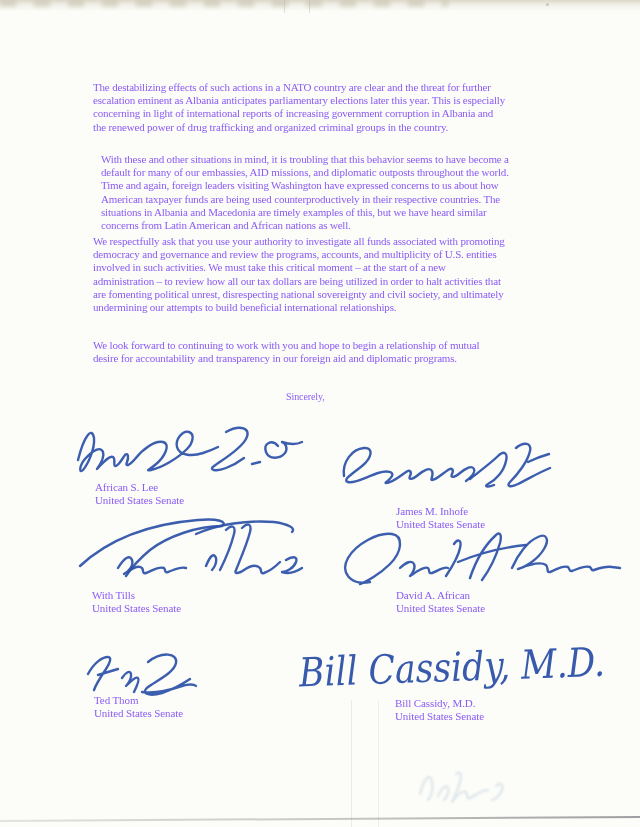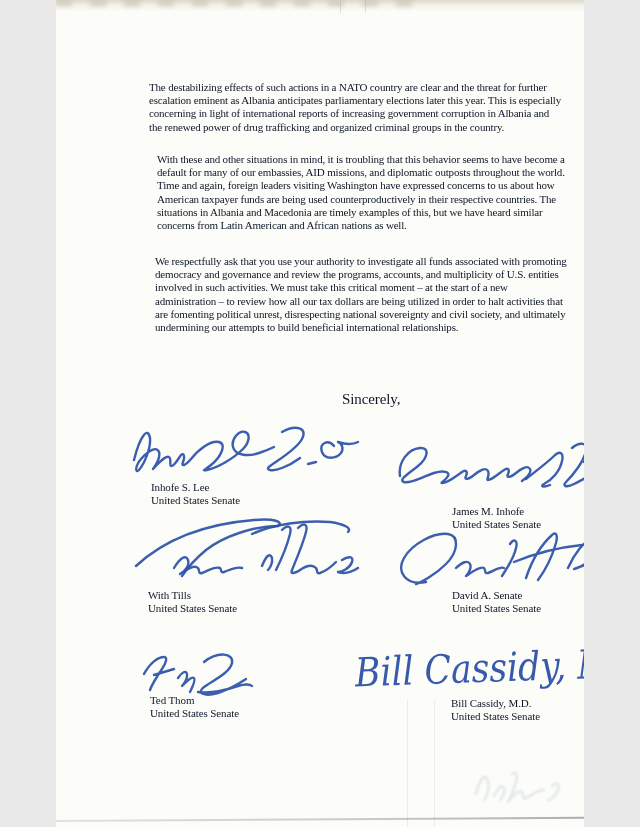--- a/index.html
+++ b/index.html
@@ -1,24 +1,24 @@
 <!DOCTYPE html>
 <html><head>
 <meta charset="utf-8">
 <style>
   html,body{margin:0;padding:0;}
   body{background:#e9e9e9;}
   .page{
     position:relative;
-    width:528px;height:827px;
+    width:640px;height:827px;
     margin:0 auto;
     background:#fcfcf8;
     overflow:hidden;
     font-family:"Liberation Serif",serif;
-    color:#0f172a;
+    color:#8b5cf6;
   }
   
   .top-edge{
     position:absolute;top:0;left:0;width:100%;height:11px;
     background:linear-gradient(180deg, rgba(203,197,176,0.65) 0%, rgba(203,197,176,0.22) 45%, rgba(203,197,176,0) 100%);
   }
   .top-edge-mottle{
     position:absolute;top:0;left:0;width:70%;height:7px;
     background:repeating-linear-gradient(90deg, rgba(176,168,142,0.35) 0 16px, rgba(176,168,142,0) 16px 34px);
     filter:blur(2px);
@@ -36,23 +36,23 @@
   .crease-4{left:378px;top:700px;height:127px;background:rgba(205,205,200,0.3);}
   .speck{position:absolute;left:546px;top:3px;width:3px;height:3px;border-radius:50%;background:rgba(150,150,148,0.45);}
   
   .para{
     position:absolute;left:93px;width:500px;
     font-size:11px;line-height:13.2px;letter-spacing:-0.18px;
     white-space:pre;
   }
   .p1{top:81px;}
   .p2{top:153px;margin-left:8px;}
-  .p3{top:255px;margin-left:6px;}
+  .p3{top:235px;}
   .p4{top:339px;}
-  .closing{position:absolute;left:286px;top:391px;font-size:15px;letter-spacing:-0.1px;}
+  .closing{position:absolute;left:286px;top:391px;font-size:10px;letter-spacing:-0.1px;}
   
   .sig-label{position:absolute;font-size:11px;line-height:13.4px;letter-spacing:-0.1px;}
   
   .sig-svg{position:absolute;}
   .sig-svg path{
     fill:none;stroke:#2d52a8;stroke-width:2.4;
     stroke-linecap:round;stroke-linejoin:round;opacity:0.93;
   }
   .script-text{
     font-family:"DejaVu Serif",serif;
@@ -89,30 +89,32 @@
 Time and again, foreign leaders visiting Washington have expressed concerns to us about how
 American taxpayer funds are being used counterproductively in their respective countries. The
 situations in Albania and Macedonia are timely examples of this, but we have heard similar
 concerns from Latin American and African nations as well.</div>
   <div class="para p3">We respectfully ask that you use your authority to investigate all funds associated with promoting
 democracy and governance and review the programs, accounts, and multiplicity of U.S. entities
 involved in such activities. We must take this critical moment – at the start of a new
 administration – to review how all our tax dollars are being utilized in order to halt activities that
 are fomenting political unrest, disrespecting national sovereignty and civil society, and ultimately
 undermining our attempts to build beneficial international relationships.</div>
+  <div class="para p4">We look forward to continuing to work with you and hope to begin a relationship of mutual
+desire for accountability and transparency in our foreign aid and diplomatic programs.</div>
   <div class="closing">Sincerely,</div>
 
   <svg class="sig-svg" style="left:68px;top:412px;" width="238" height="72" viewBox="0 0 238 72">
     <path d="M10,48 C16,24 24,14 26,26 C27,37 20,52 15,58 C11,62 11,54 17,47 C25,38 33,34 35,40 C37,46 31,54 29,57 C34,52 41,43 45,45 C48,47 45,53 47,54 C50,55 54,47 57,43 C60,40 61,45 59,50 C57,55 61,54 67,47 C75,37 87,28 95,30 C103,32 97,45 87,53 C81,58 77,59 83,58 C93,56 109,47 119,37 C125,31 127,22 121,20 C115,18 107,27 109,35 C111,43 123,45 135,41 C141,39 146,37 150,35"></path>
     <path d="M158,20 C172,12 184,16 178,27 C172,38 154,48 146,54 C140,58 148,60 158,56 C166,53 172,49 176,46"></path>
     <path d="M184,52 L192,50"></path>
     <path d="M210,34 C204,27 195,31 198,40 C201,48 212,47 217,41 C220,37 218,31 214,30 C220,32 228,33 234,30"></path>
   </svg>
   <div class="sig-label" style="left:95px;top:481px;">
-    <div>Inhofe S. Lee</div>
+    <div>African S. Lee</div>
     <div>United States Senate</div>
   </div>
 
   <svg class="sig-svg" style="left:336px;top:436px;" width="232" height="52" viewBox="0 0 232 52">
     <path d="M8,40 C6,26 16,13 28,12 C38,11 36,22 26,30 C16,38 6,44 12,46 C18,48 30,41 42,37 C52,34 58,36 56,40 C54,44 48,47 50,47 C56,47 64,40 70,36 C74,33 76,36 74,40 C72,44 76,44 82,39 C88,34 94,31 96,35 C98,39 94,44 96,44 C100,44 106,38 112,34 C116,31 118,34 116,38 C114,42 118,42 124,37 C130,32 136,29 138,33 C140,37 134,42 130,45"></path>
     <path d="M134,43 C144,35 156,26 162,20 C168,14 172,17 170,25 C168,35 160,44 152,48 C148,50 151,52 158,49"></path>
     <path d="M180,12 C188,5 196,7 194,15 C192,25 182,38 174,46 C170,50 174,52 182,48 C192,43 204,36 214,32 M192,26 C198,23 206,20 213,18"></path>
   </svg>
   <div class="sig-label" style="left:396px;top:505px;">
     <div>James M. Inhofe</div>
@@ -130,21 +132,21 @@
     <div>United States Senate</div>
   </div>
 
   <svg class="sig-svg" style="left:336px;top:522px;" width="286" height="74" viewBox="0 0 286 74">
     <path d="M34,60 C14,64 4,50 12,36 C20,22 42,10 56,12 C68,14 66,30 54,42 C44,52 30,60 24,62"></path>
     <path d="M64,46 C70,40 76,38 78,42 C80,46 76,52 74,54 C80,50 88,44 92,46 C94,48 92,52 96,51 C102,49 108,44 112,46 M118,22 C122,16 126,18 124,26 C122,36 114,48 110,54"></path>
     <path d="M134,56 C140,38 150,22 160,13 C164,9 166,13 164,21 C160,35 152,50 146,58 M122,40 C144,31 170,25 190,23"></path>
     <path d="M176,46 C182,32 192,19 202,15 C210,11 214,17 208,27 C202,37 190,45 182,47 C192,43 204,39 210,43 C213,46 210,51 214,50 C220,48 226,43 232,45 C234,47 233,50 236,49 C242,47 248,43 254,45 C256,47 255,49 258,48 C264,46 270,44 276,45 L284,46"></path>
   </svg>
   <div class="sig-label" style="left:396px;top:589px;">
-    <div>David A. Senate</div>
+    <div>David A. African</div>
     <div>United States Senate</div>
   </div>
 
   <svg class="sig-svg" style="left:82px;top:646px;" width="118" height="54" viewBox="0 0 118 54">
     <path d="M6,28 C12,17 20,11 26,11 C30,11 28,17 24,23 C20,29 14,38 12,44 M16,29 L36,23"></path>
     <path d="M40,32 C44,26 48,24 49,28 C50,32 46,38 44,40 C48,36 54,30 56,32 C58,34 54,42 52,46"></path>
     <path d="M66,16 C80,5 96,7 94,17 C92,27 74,35 66,41 C58,47 66,51 80,47 C92,43 102,37 108,33 M60,46 C72,48 88,44 100,40 C106,38 112,38 114,40"></path>
   </svg>
   <div class="sig-label" style="left:94px;top:694px;">
     <div>Ted Thom</div>

